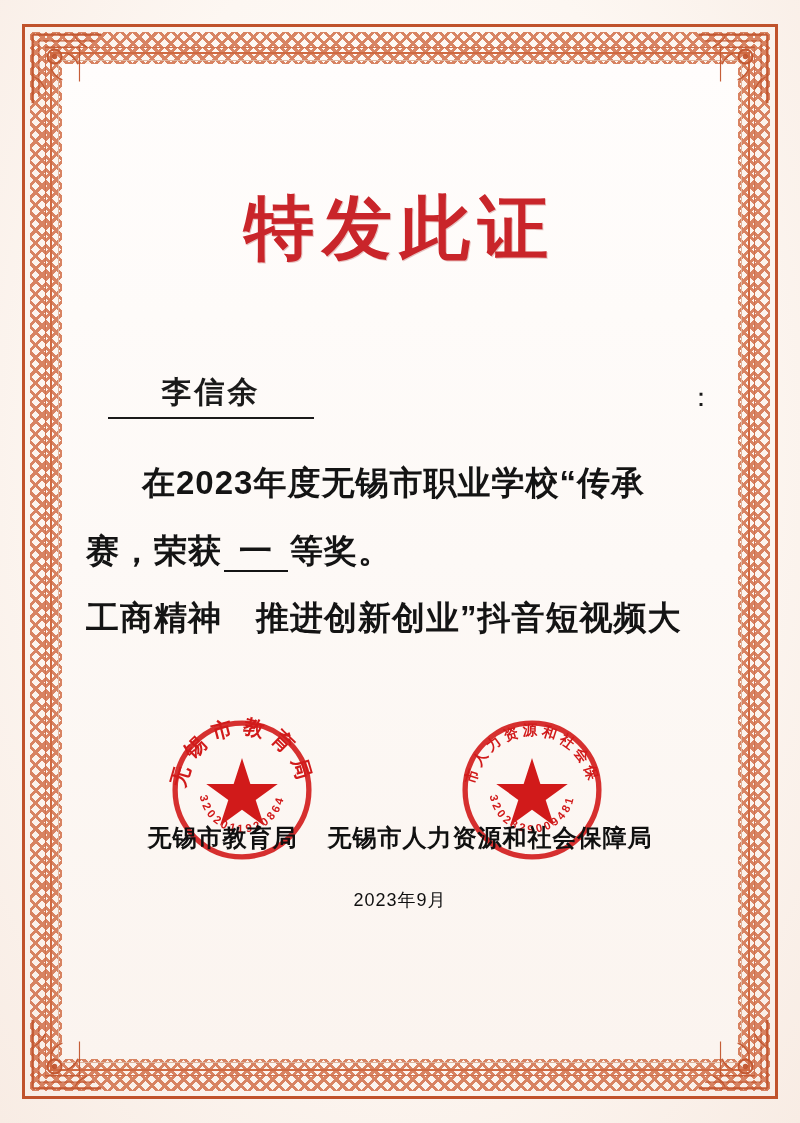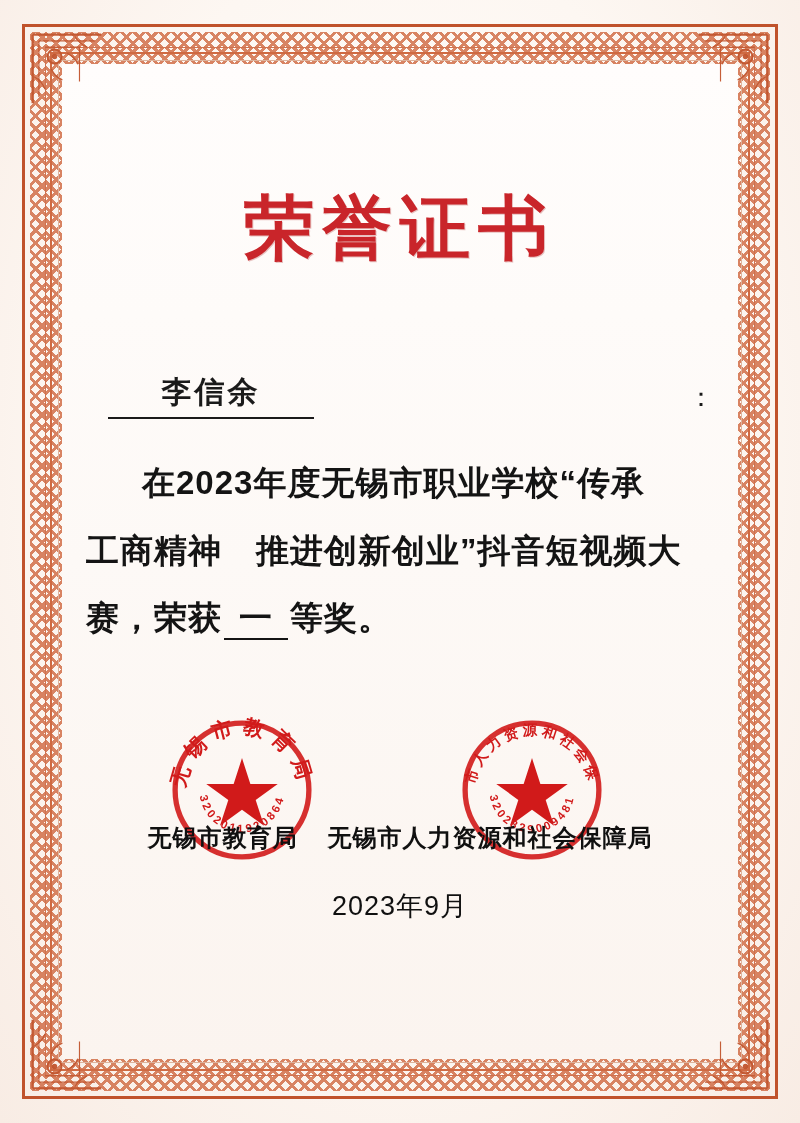--- a/index.html
+++ b/index.html
@@ -169,21 +169,21 @@
     font-weight: bold;
     color: #101010;
     letter-spacing: 1px;
   }
   .date {
     position: absolute;
     top: 128px;
     left: 0; right: 0;
     text-align: center;
     font-family: "Liberation Sans", "DejaVu Sans", sans-serif;
-    font-size: 27px;
+    font-size: 18px;
     color: #101010;
     letter-spacing: 1px;
   }
 </style>
 </head>
 <body>
 
 <div class="certificate">
 
   <div class="border-outer"></div>
@@ -232,33 +232,33 @@
       <path d="M22 22 h44 v44" stroke-width="1.5"></path>
       <circle cx="34" cy="34" r="9" stroke-width="2.5"></circle>
       <circle cx="34" cy="34" r="3.5" fill="currentColor" stroke="none"></circle>
       <path d="M30 50 q4 10 14 14 M50 30 q10 4 14 14" stroke-width="2"></path>
       <path d="M8 60 q10 6 14 16 M60 8 q6 10 16 14" stroke-width="1.5"></path>
     </svg>
   </div>
 
   <div class="content">
 
-    <div class="title">荣誉证书</div>
+    <div class="title">特发此证</div>
 
     <div class="recipient-row">
       <span class="recipient-name">李信余</span>
       <span class="recipient-colon">：</span>
     </div>
 
     <div class="body-text">
       <div class="para">在2023年度无锡市职业学校“传承</div>
-      <div>工商精神　推进创新创业”抖音短视频大</div>
       <div>
         <span>赛，荣获</span><span class="blank-fill">一</span><span>等奖。</span>
       </div>
+      <div>工商精神　推进创新创业”抖音短视频大</div>
     </div>
 
     <div class="seal-area">
 
       <div class="seal left">
         <svg viewBox="0 0 200 200">
           <defs>
             <path id="arcTop1" d="M26,100 a74,74 0 0 1 148,0"></path>
             <path id="arcBot1" d="M44,100 a56,56 0 0 0 112,0"></path>
           </defs>

